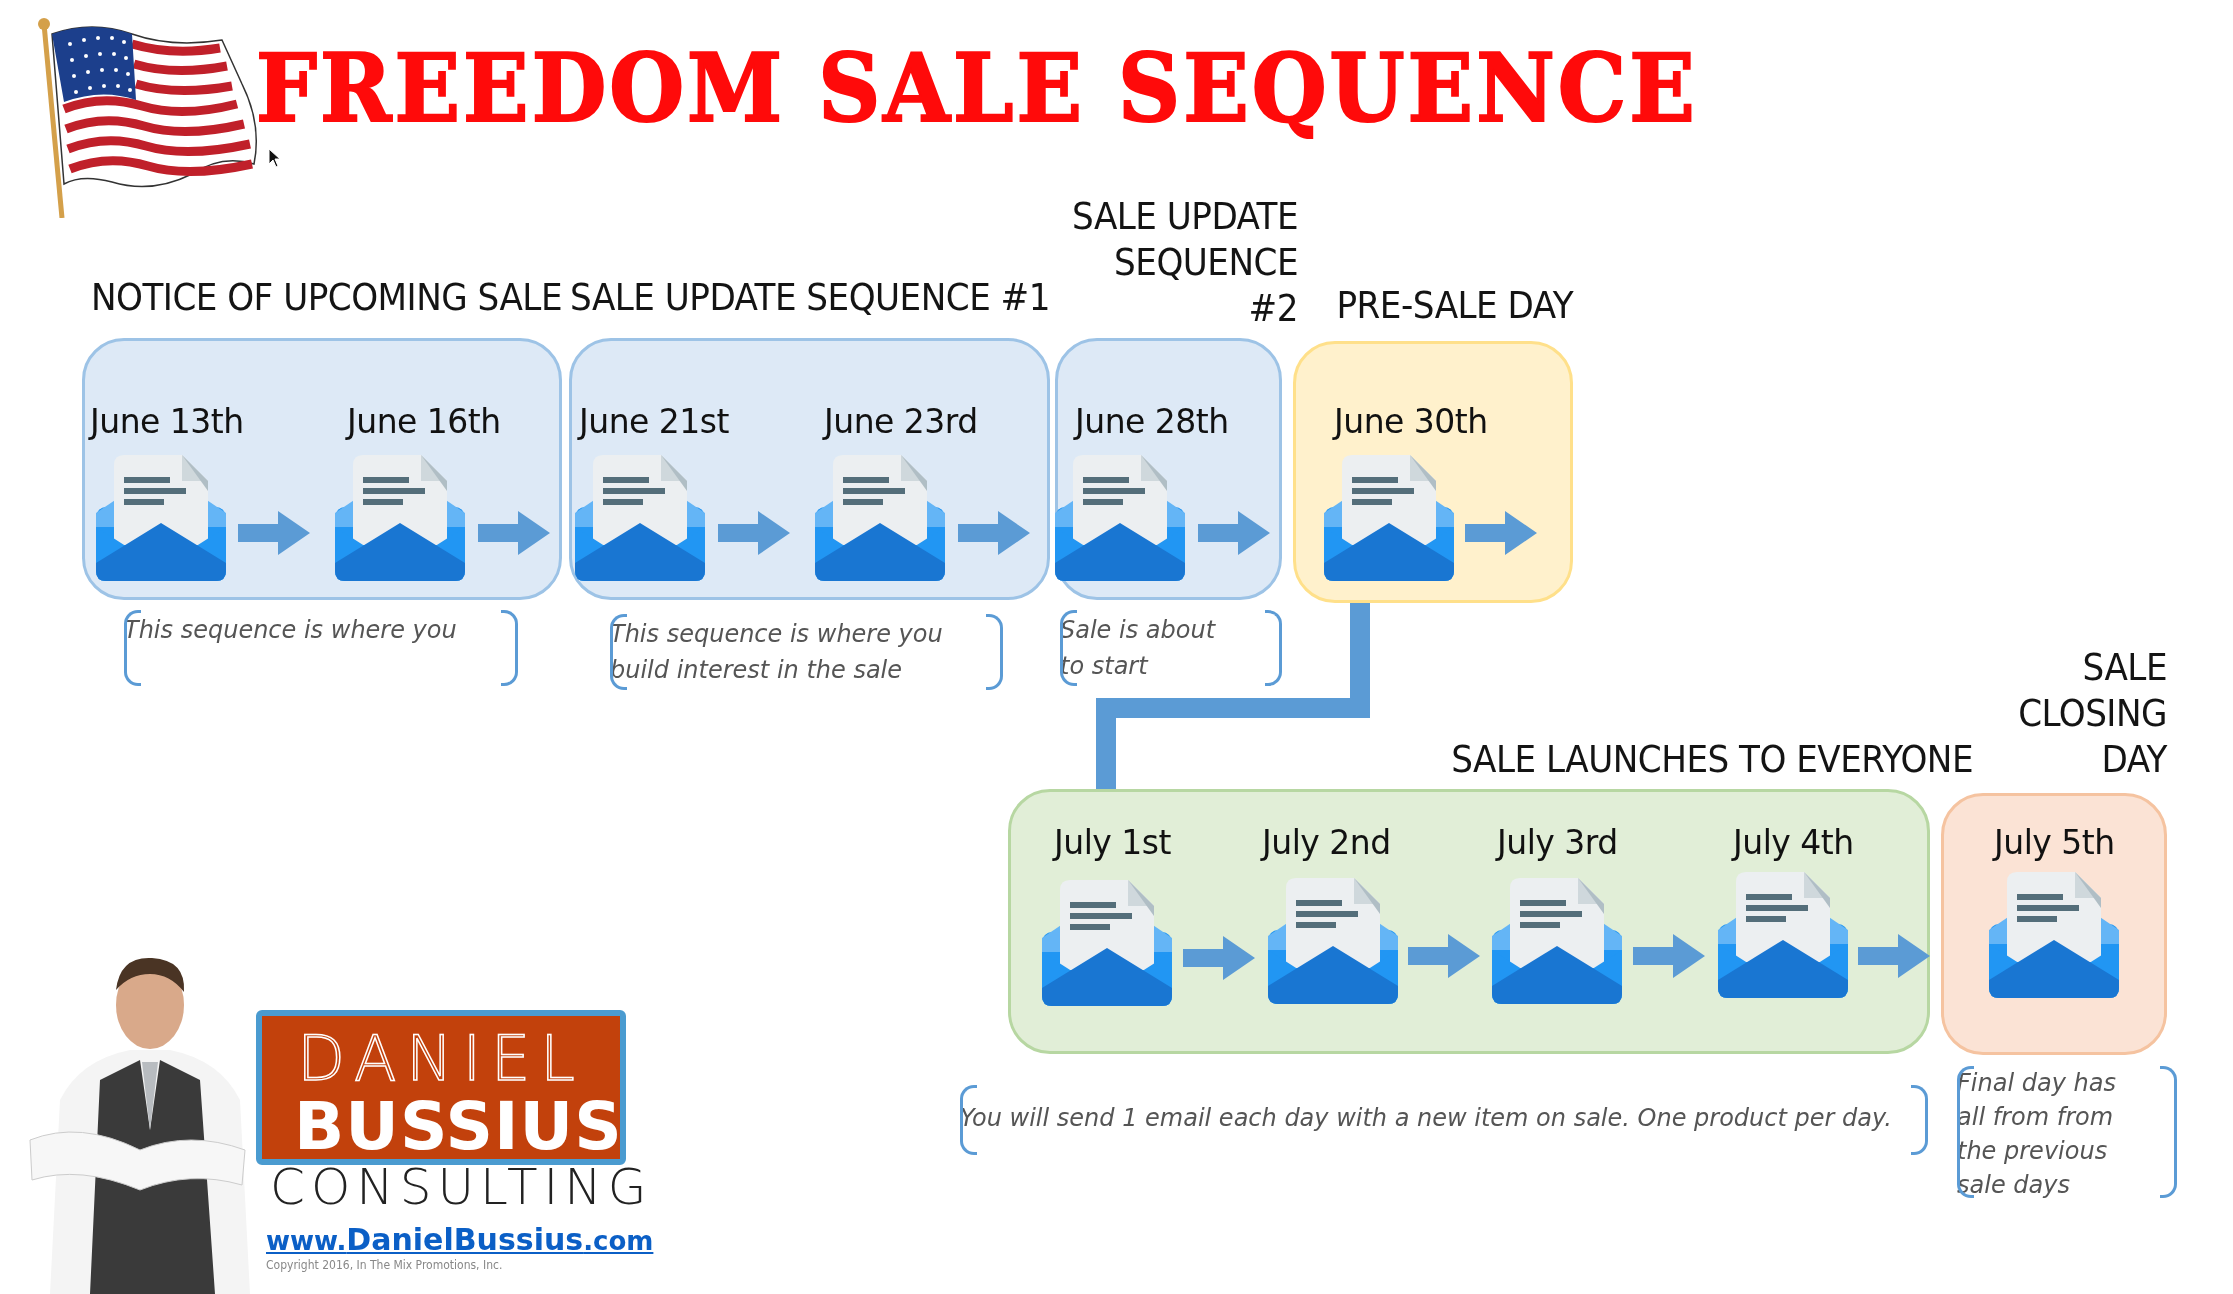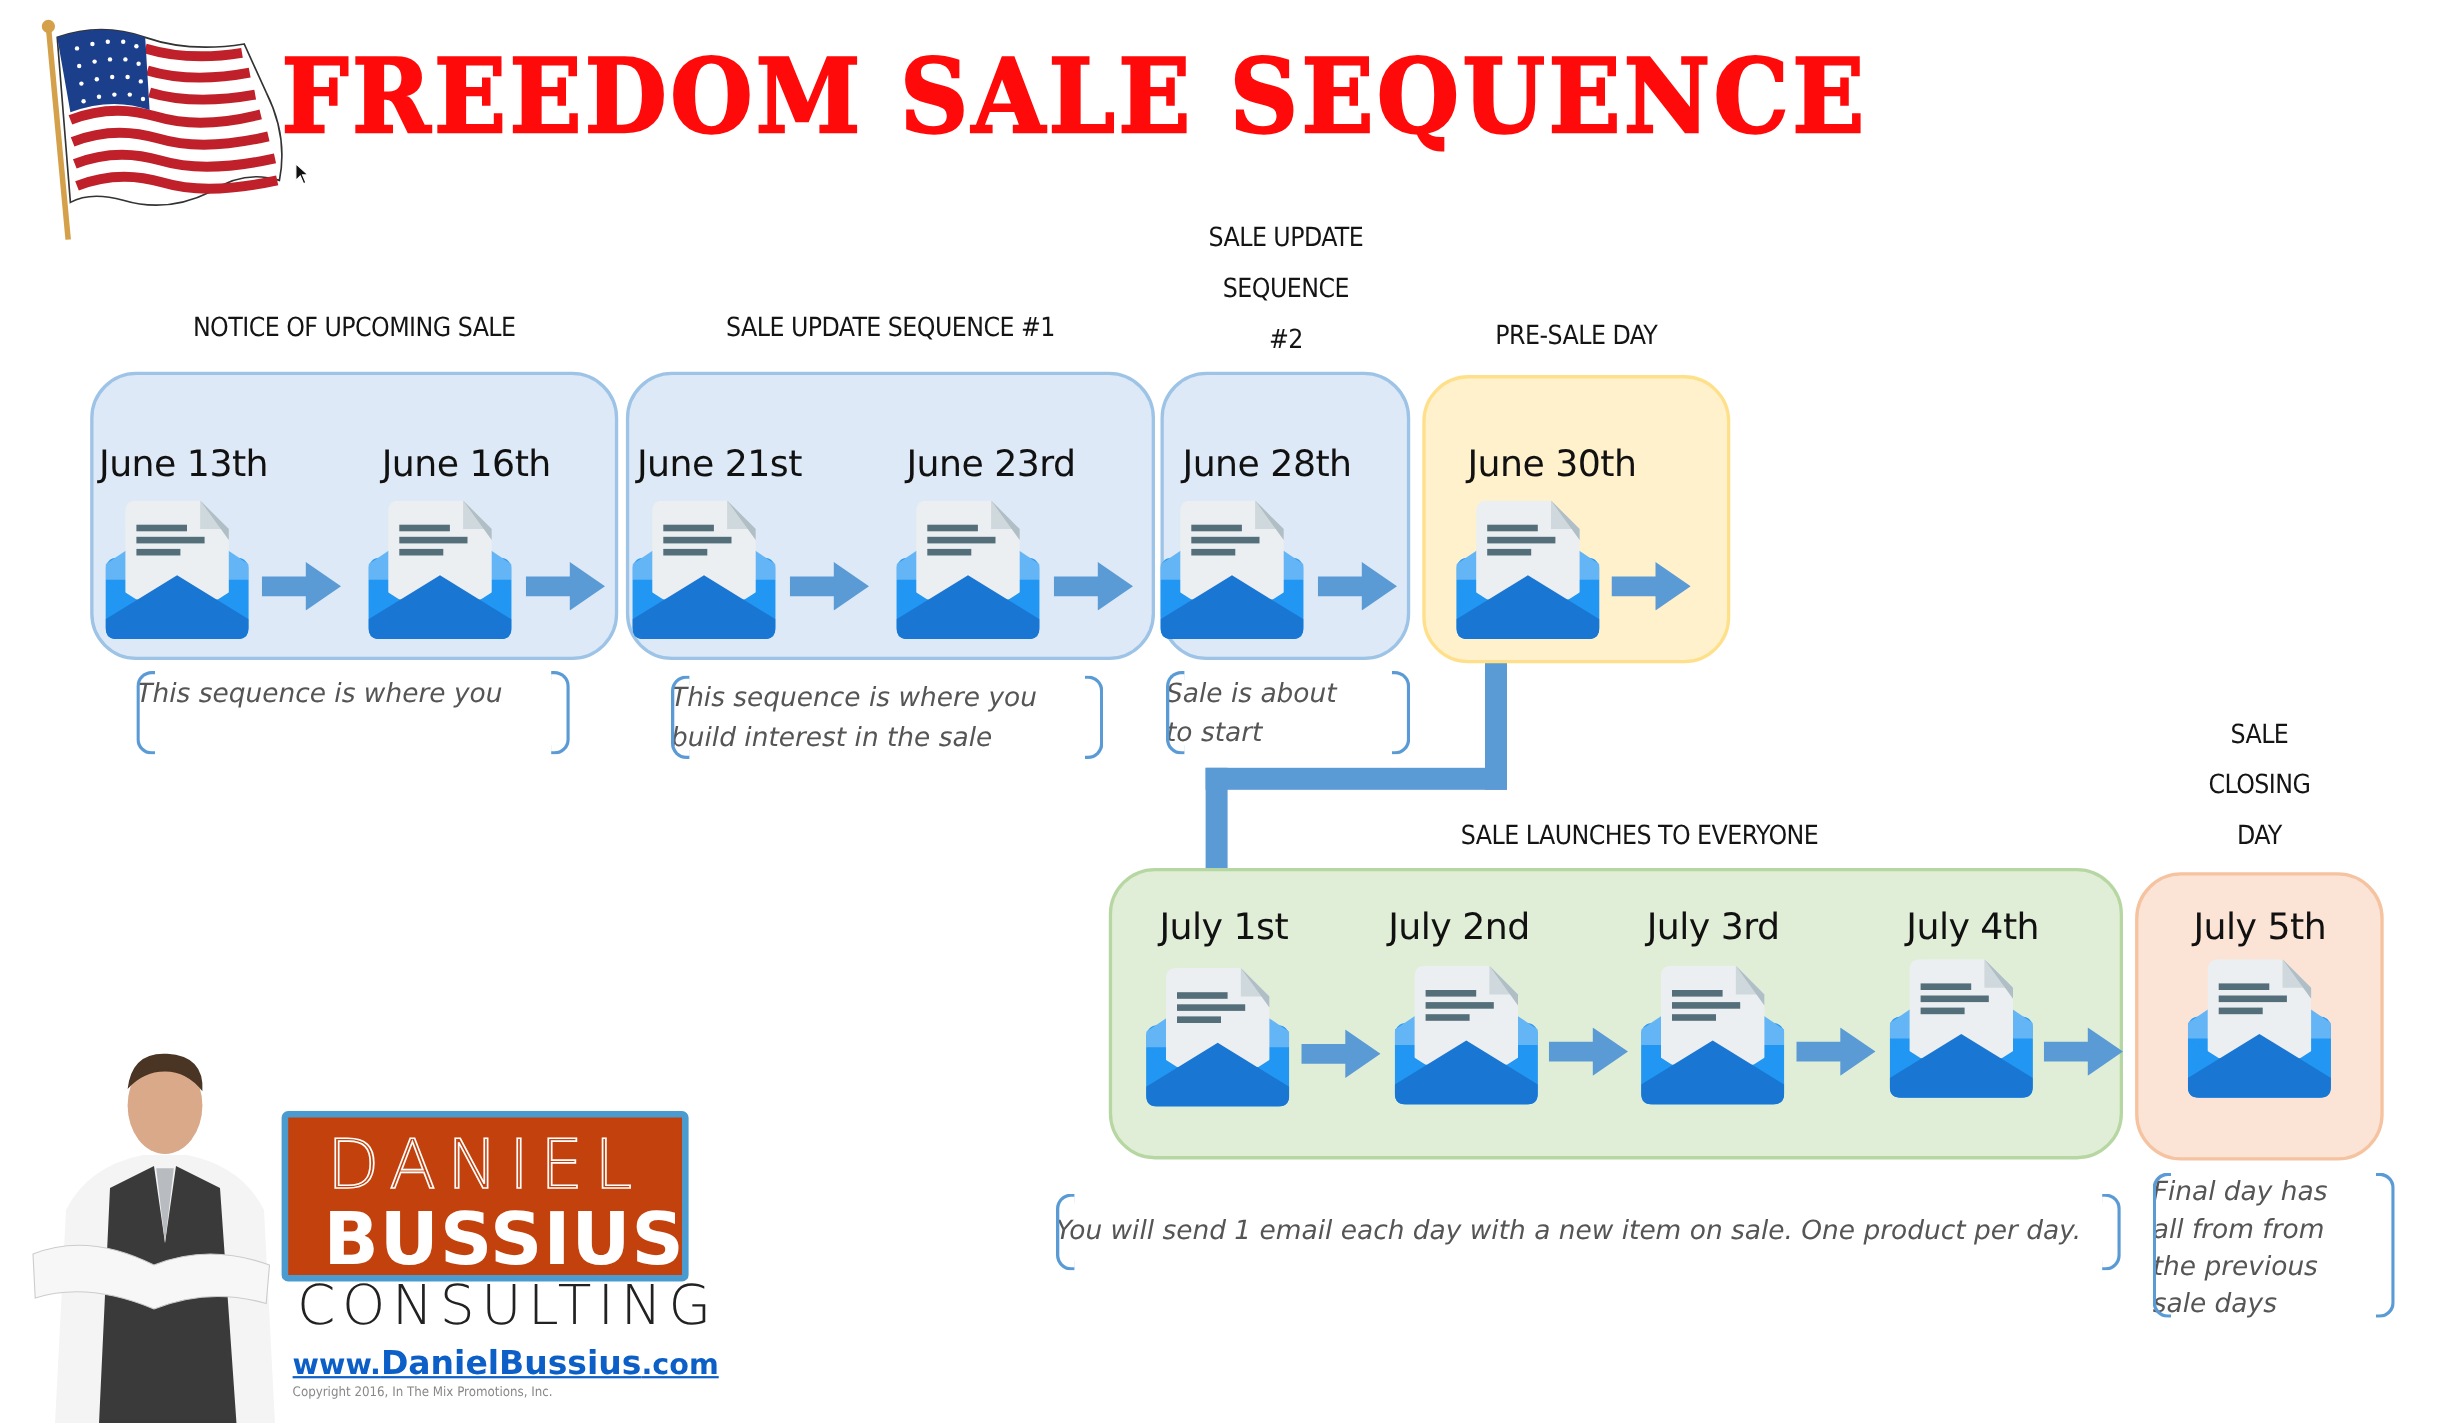--- a/index.html
+++ b/index.html
@@ -1,19 +1,19 @@
 <!DOCTYPE html>
 <html><head>
 <meta charset="utf-8">
 <style>
   html,body{margin:0;padding:0;background:#ffffff;}
   body{width:2233px;height:1294px;position:relative;overflow:hidden;font-family:"Liberation Sans","DejaVu Sans",sans-serif;color:#111;}
   .abs{position:absolute;}
   .title{left:256px;top:34px;font-family:"DejaVu Serif","Liberation Serif",serif;font-weight:900;font-size:86px;letter-spacing:3px;color:#ff0a0a;white-space:nowrap;transform:scaleY(1.08);transform-origin:left top;-webkit-text-stroke:2px #ff0a0a;}
-  .section-label{font-family:"DejaVu Sans Condensed","DejaVu Sans",sans-serif;font-size:24px;color:#141414;text-align:center;line-height:46px;letter-spacing:-0.5px;}
+  .section-label{font-family:"DejaVu Sans Condensed","DejaVu Sans",sans-serif;font-size:38px;color:#141414;text-align:right;line-height:46px;letter-spacing:-0.5px;}
   .box{position:absolute;border-radius:42px;box-sizing:border-box;}
   .box.blue{background:#dde9f6;border:3px solid #9dc3e6;}
   .box.yellow{background:#fff1cc;border:3px solid #ffe08a;}
   .box.green{background:#e1eed7;border:3px solid #b7d7a2;}
   .box.peach{background:#fbe3d5;border:3px solid #f5c3a0;}
   .date{position:absolute;font-family:"DejaVu Sans","Liberation Sans",sans-serif;font-size:33px;color:#111;white-space:nowrap;letter-spacing:-0.5px;}
   .email{position:absolute;width:130px;height:126px;}
   .arrow{position:absolute;width:72px;height:44px;}
   .caption{position:absolute;box-sizing:border-box;text-align:left;font-family:"DejaVu Sans","Liberation Sans",sans-serif;font-style:italic;font-size:24px;color:#555;line-height:36px;}
   .caption .bl,.caption .br{position:absolute;top:0;bottom:0;width:14px;border:3px solid #5b9bd5;}

